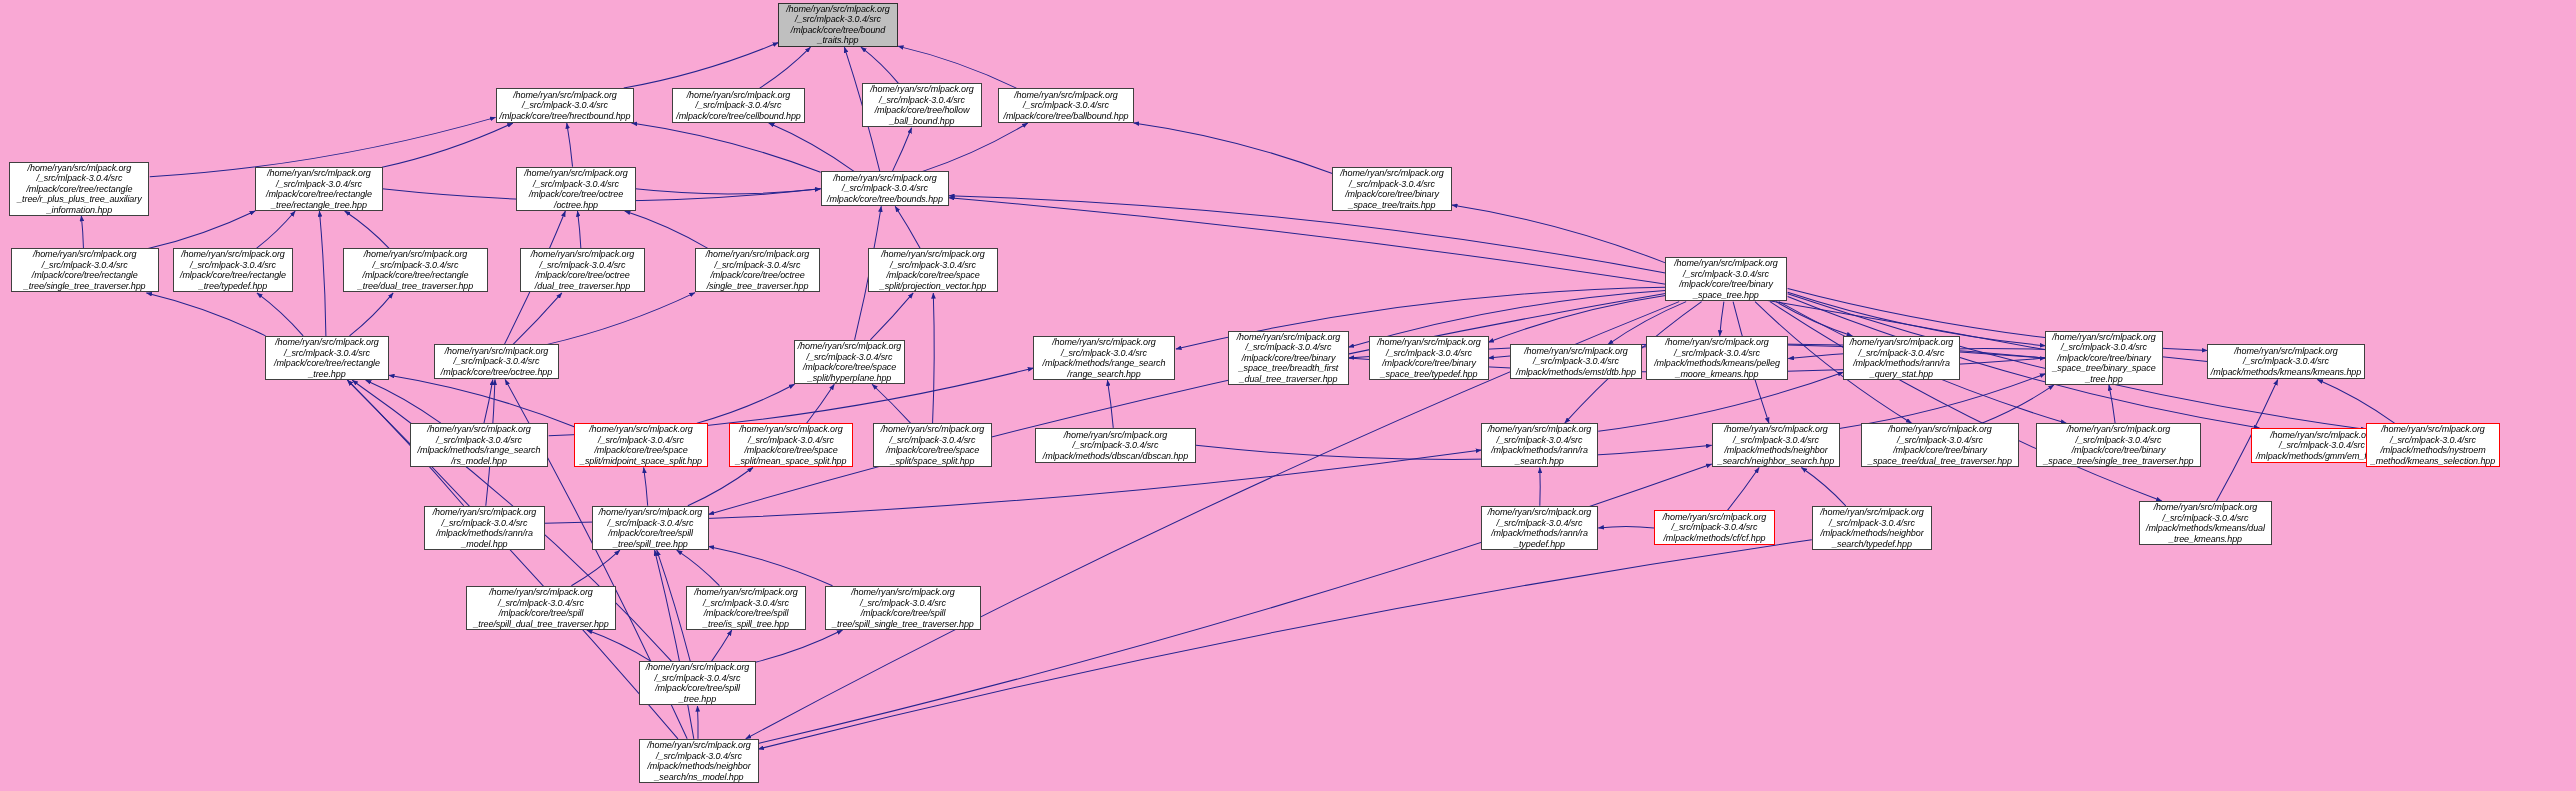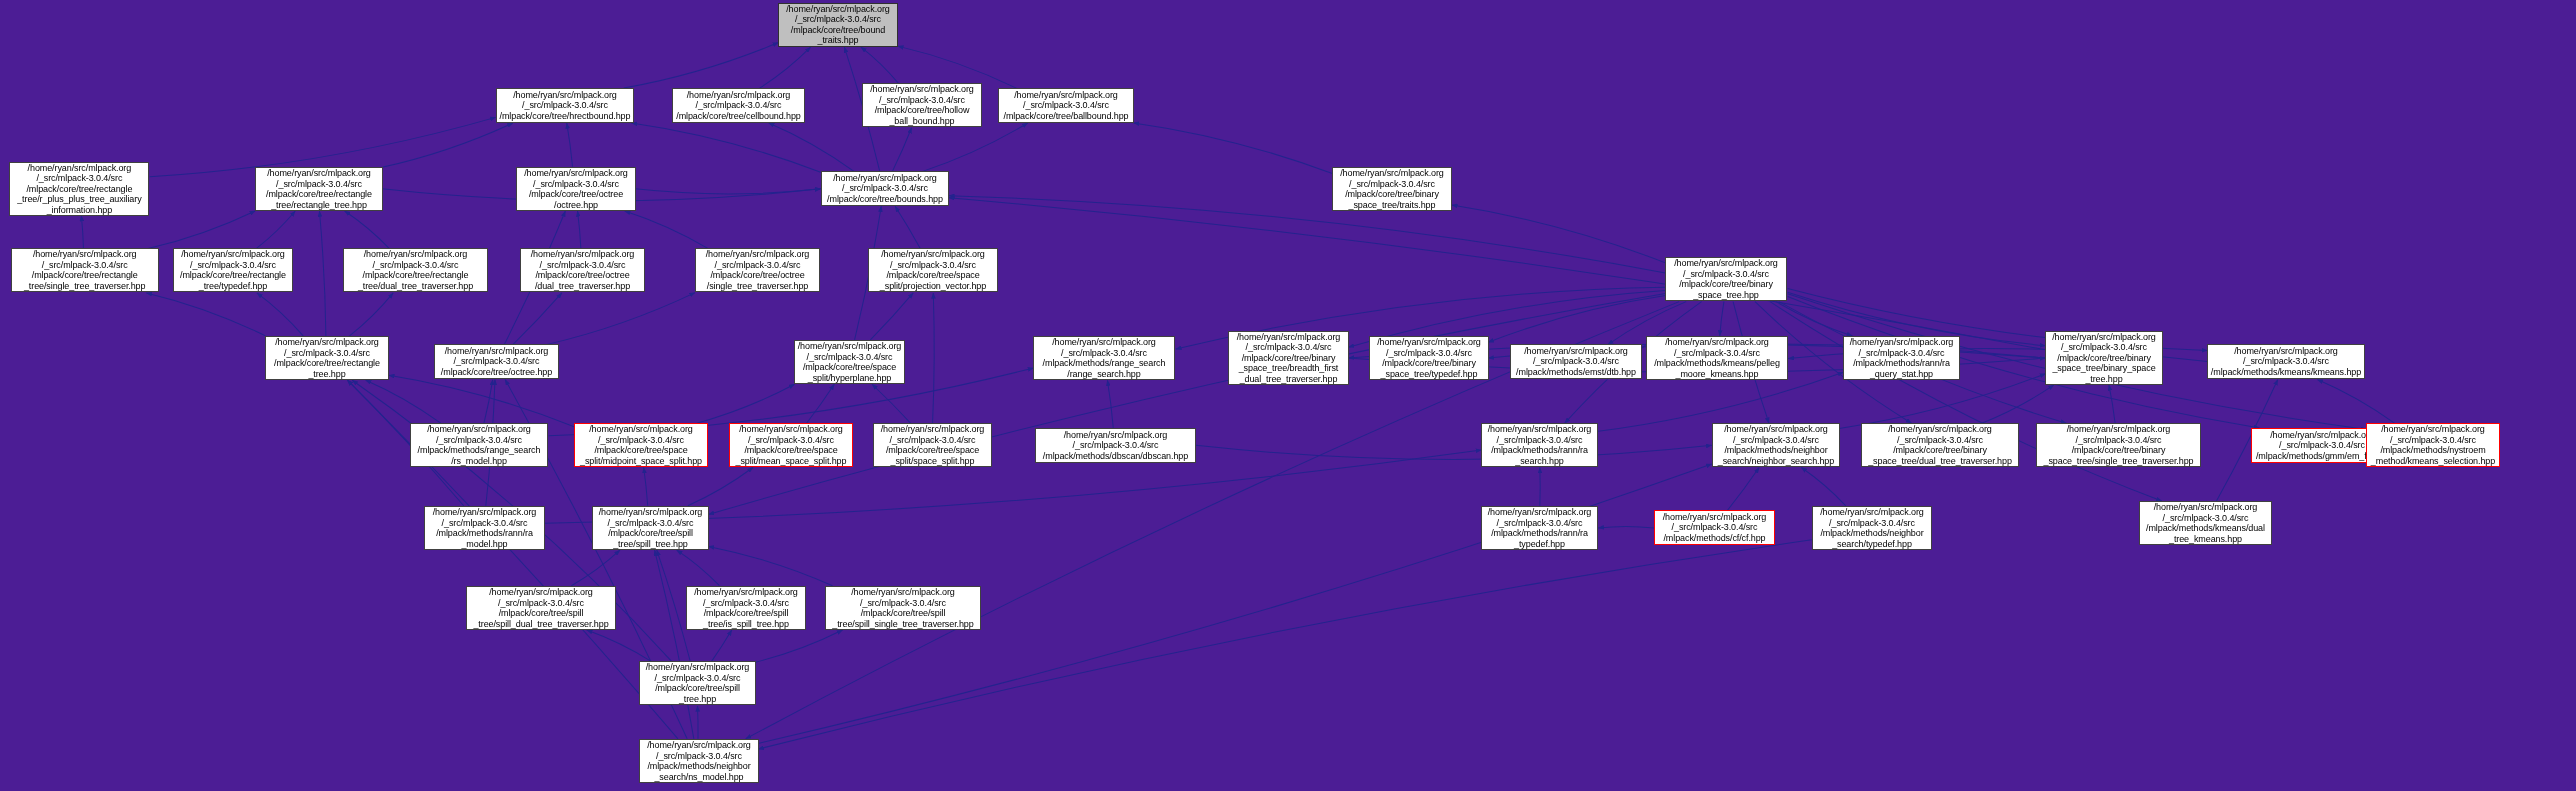--- a/index.html
+++ b/index.html
@@ -8,22 +8,23 @@
     padding: 0;
     background: #ffffff;
   }
   body {
     font-family: "Liberation Sans", sans-serif;
   }
   #graph-root {
     position: relative;
     width: 2576px;
     height: 792px;
-    background: #4c1d95;
+    background: #f9a8d4;
     overflow: hidden;
+    font-style: italic;
   }
   #edge-layer {
     position: absolute;
     left: 0;
     top: 0;
     width: 2576px;
     height: 792px;
     pointer-events: none;
   }
   .graph-node {

